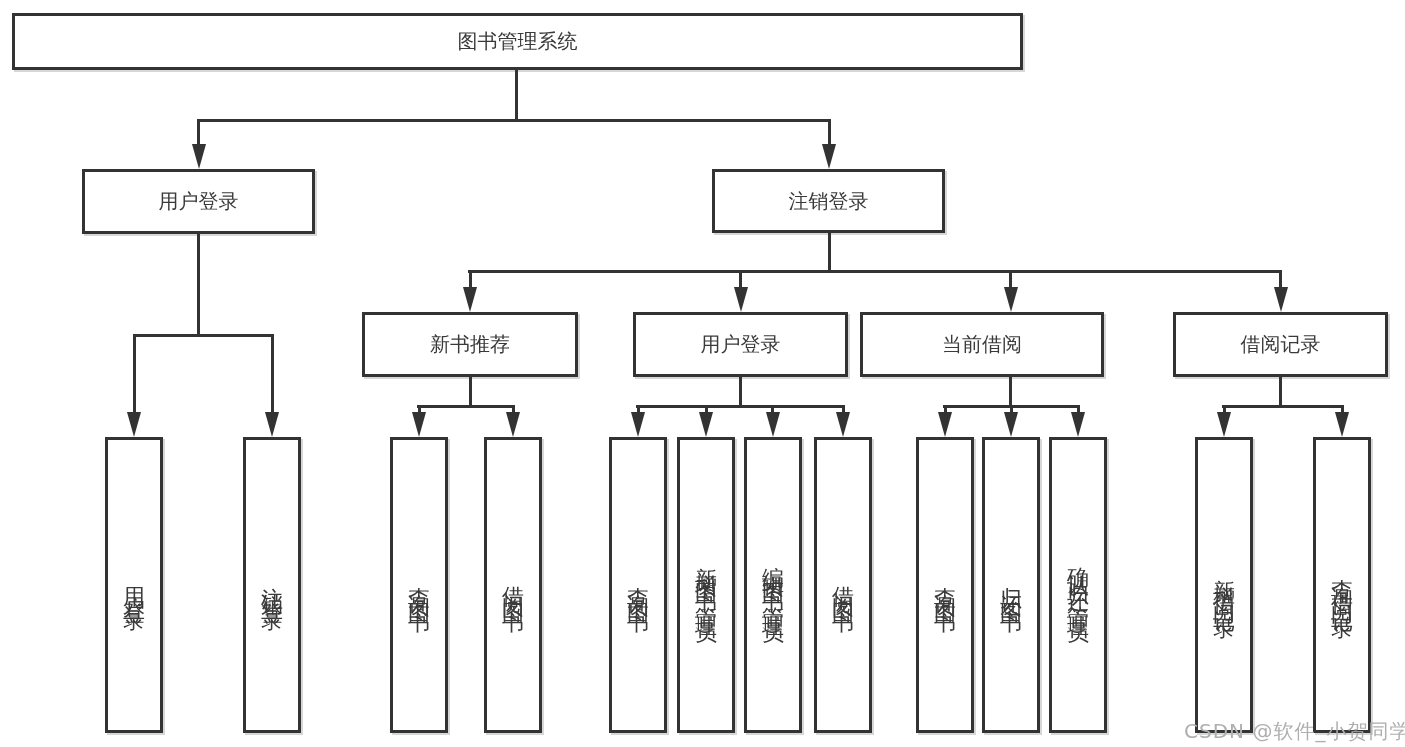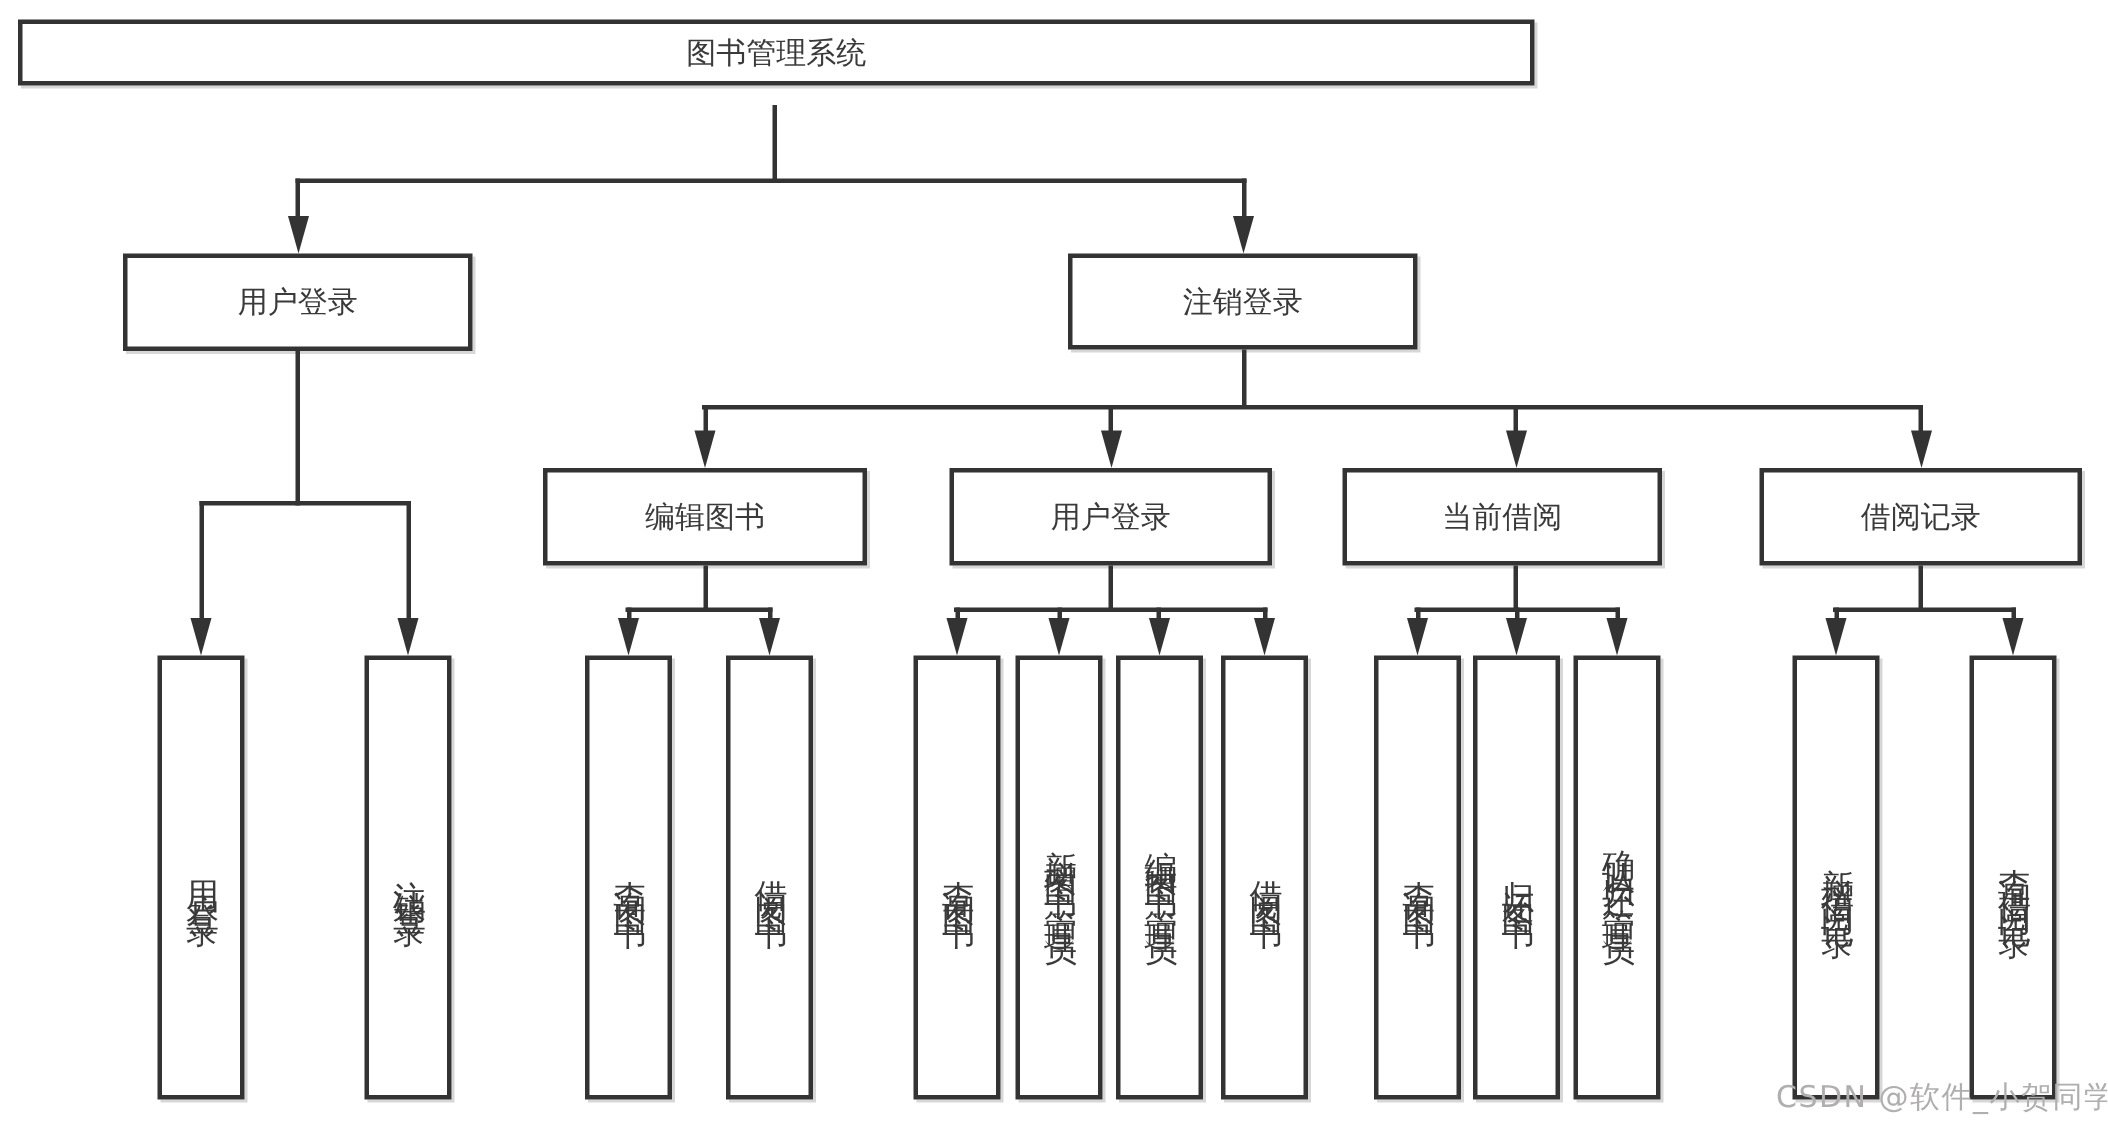--- a/index.html
+++ b/index.html
@@ -52,38 +52,38 @@
     color:var(--wm);
     white-space:nowrap;
     letter-spacing:1px;
   }
 </style>
 </head>
 <body>
 
 <div class="canvas">
 
-  <div class="node node-h" style="left:12px;top:13px;width:1011px;height:44px">
+  <div class="node node-h" style="left:12px;top:13px;width:1011px;height:57px">
     <span>图书管理系统</span>
   </div>
 
   <div class="node node-h" style="left:82px;top:169px;width:233px;height:65px">
     <span>用户登录</span>
   </div>
   <div class="node node-h" style="left:712px;top:169px;width:233px;height:64px">
     <span>注销登录</span>
   </div>
 
   <div class="node node-h" style="left:362px;top:312px;width:216px;height:65px">
-    <span>编辑图书</span>
+    <span>新书推荐</span>
   </div>
   <div class="node node-h" style="left:633px;top:312px;width:215px;height:65px">
     <span>用户登录</span>
   </div>
-  <div class="node node-h" style="left:895px;top:312px;width:213px;height:65px">
+  <div class="node node-h" style="left:860px;top:312px;width:244px;height:65px">
     <span>当前借阅</span>
   </div>
   <div class="node node-h" style="left:1173px;top:312px;width:215px;height:65px">
     <span>借阅记录</span>
   </div>
 
   <div class="node node-v" style="left:105px;top:437px;width:58px;height:296px">
     <span class="vtext">用户登录</span>
   </div>
   <div class="node node-v" style="left:243px;top:437px;width:58px;height:296px">

